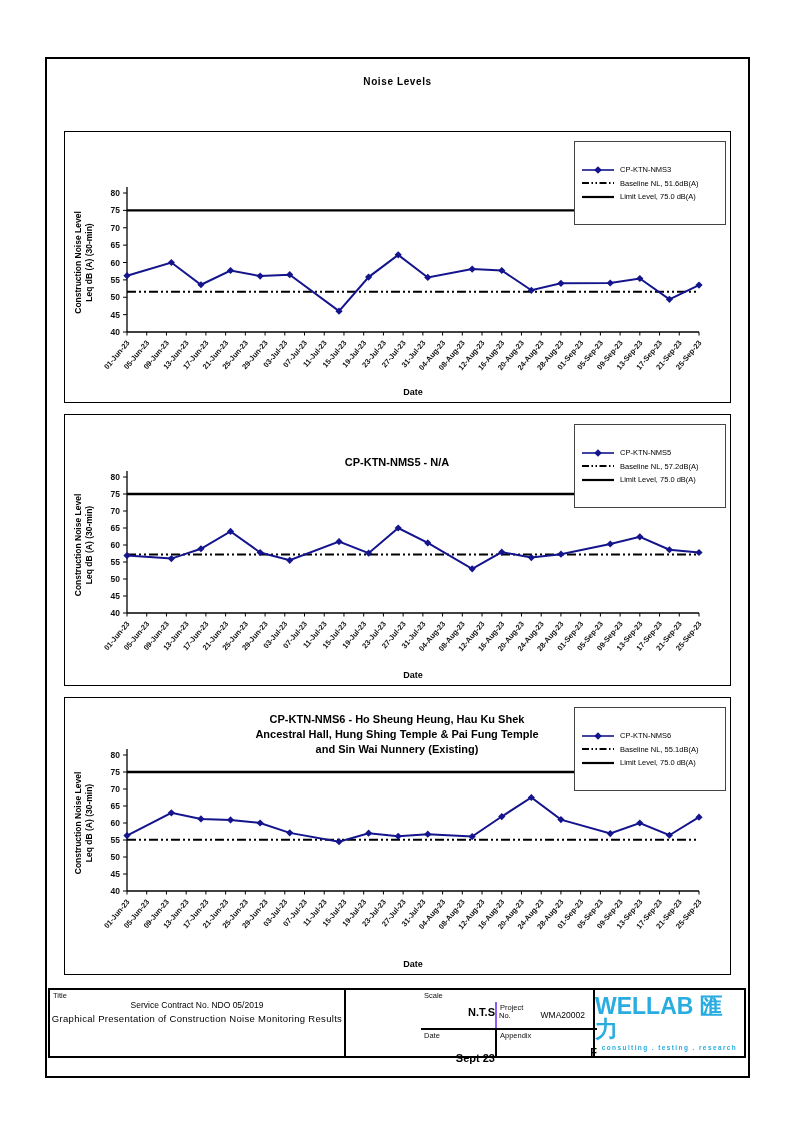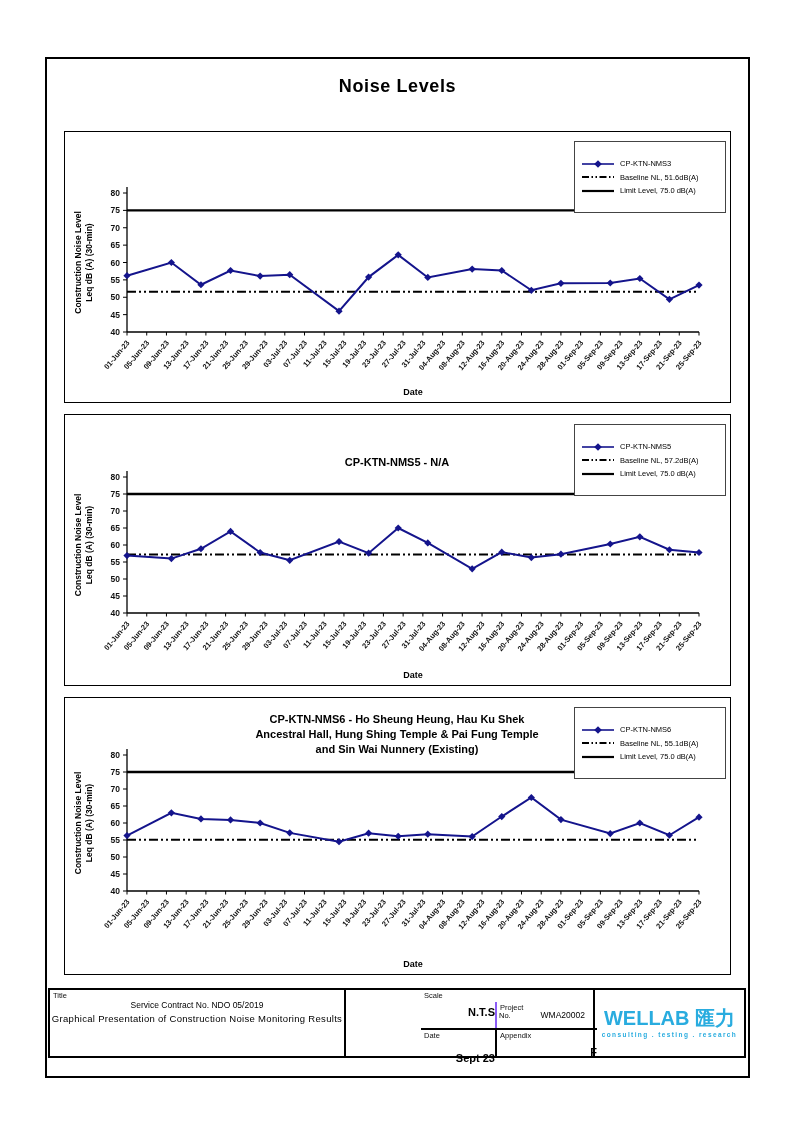--- a/index.html
+++ b/index.html
@@ -6,39 +6,39 @@
   body{
     width:794px;height:1123px;position:relative;background:#ffffff;
     font-family:"Liberation Sans", sans-serif;color:#000;
   }
   .page-border{
     position:absolute;left:45px;top:57px;width:705px;height:1021px;
     border:2.5px solid #000;box-sizing:border-box;
   }
   .page-title{
     position:absolute;left:45px;top:76px;width:705px;text-align:center;
-    font-size:18px;font-weight:bold;letter-spacing:0.6px;
+    font-size:10px;font-weight:bold;letter-spacing:0.6px;
   }
   .chart-box{
     position:absolute;left:64px;width:667px;border:1.5px solid #000;
     box-sizing:border-box;background:#fff;
   }
   .chart-box.c0{top:131px;height:272px;}
   .chart-box.c1{top:414px;height:272px;}
   .chart-box.c2{top:697px;height:278px;}
   .chart-title{
     position:absolute;left:112px;width:440px;text-align:center;
     font-size:11px;font-weight:bold;line-height:1.35;white-space:pre-line;
   }
   .c0 .chart-title{top:28px;}
   .c1 .chart-title{top:40px;}
   .c2 .chart-title{top:14px;}
   .legend{
     position:absolute;top:9px;right:4px;width:152px;background:#fff;
-    border:1px solid #444;box-sizing:border-box;padding:13px 6px;z-index:2;
+    border:1px solid #444;box-sizing:border-box;padding:19px 6px;z-index:2;
   }
   .legend-item{display:flex;align-items:center;gap:5px;font-size:7.5px;margin:3.5px 0;}
   .legend-item svg{flex:0 0 auto;}
   .plot-svg{position:absolute;left:0;top:0;}
   
   .footer{
     position:absolute;left:48px;top:988px;width:698px;height:70px;
     border:2px solid #000;box-sizing:border-box;background:#fff;
   }
   .fcell{position:absolute;box-sizing:border-box;}
@@ -51,21 +51,21 @@
     display:flex;flex-direction:column;align-items:center;justify-content:center;}
   .f-label{position:absolute;top:1px;left:3px;font-size:7.5px;color:#111;}
   .f-title .tl1{font-size:8.5px;margin-top:10px;}
   .f-title .tl2{font-size:8.5px;line-height:1.25;margin:0 6px;}
   .f-title .tl3{font-size:9.5px;letter-spacing:0.3px;margin-top:3px;}
   .f-value{display:block;text-align:right;font-weight:bold;font-size:11px;margin-top:16px;}
   .f-date .f-value{margin-top:22px;}
   .f-projno{display:flex;justify-content:space-between;align-items:baseline;margin:8px 4px 0 2px;}
   .f-projno .no-label{font-size:7.5px;}
   .f-projno .no-value{font-size:8.5px;margin-right:4px;}
-  .logo-text{font-size:20px;font-weight:bold;line-height:1;}
+  .logo-text{font-size:23px;font-weight:bold;line-height:1;}
   .logo-tagline{font-size:6.5px;letter-spacing:1.4px;margin-top:3px;font-weight:bold;}
 </style>
 </head>
 <body>
 
 <div class="page-border"></div>
 
 <div class="page-title">Noise Levels</div>
 
 <div class="chart-box c0">

